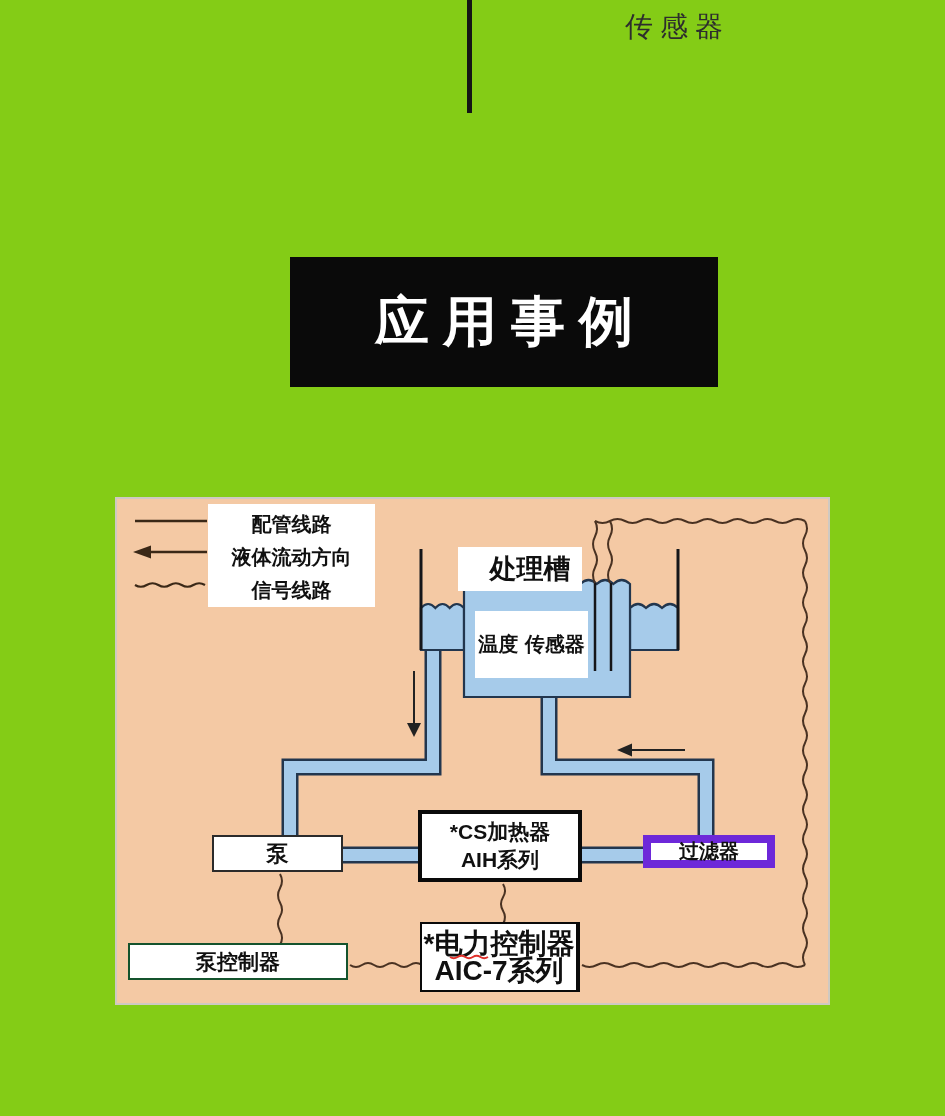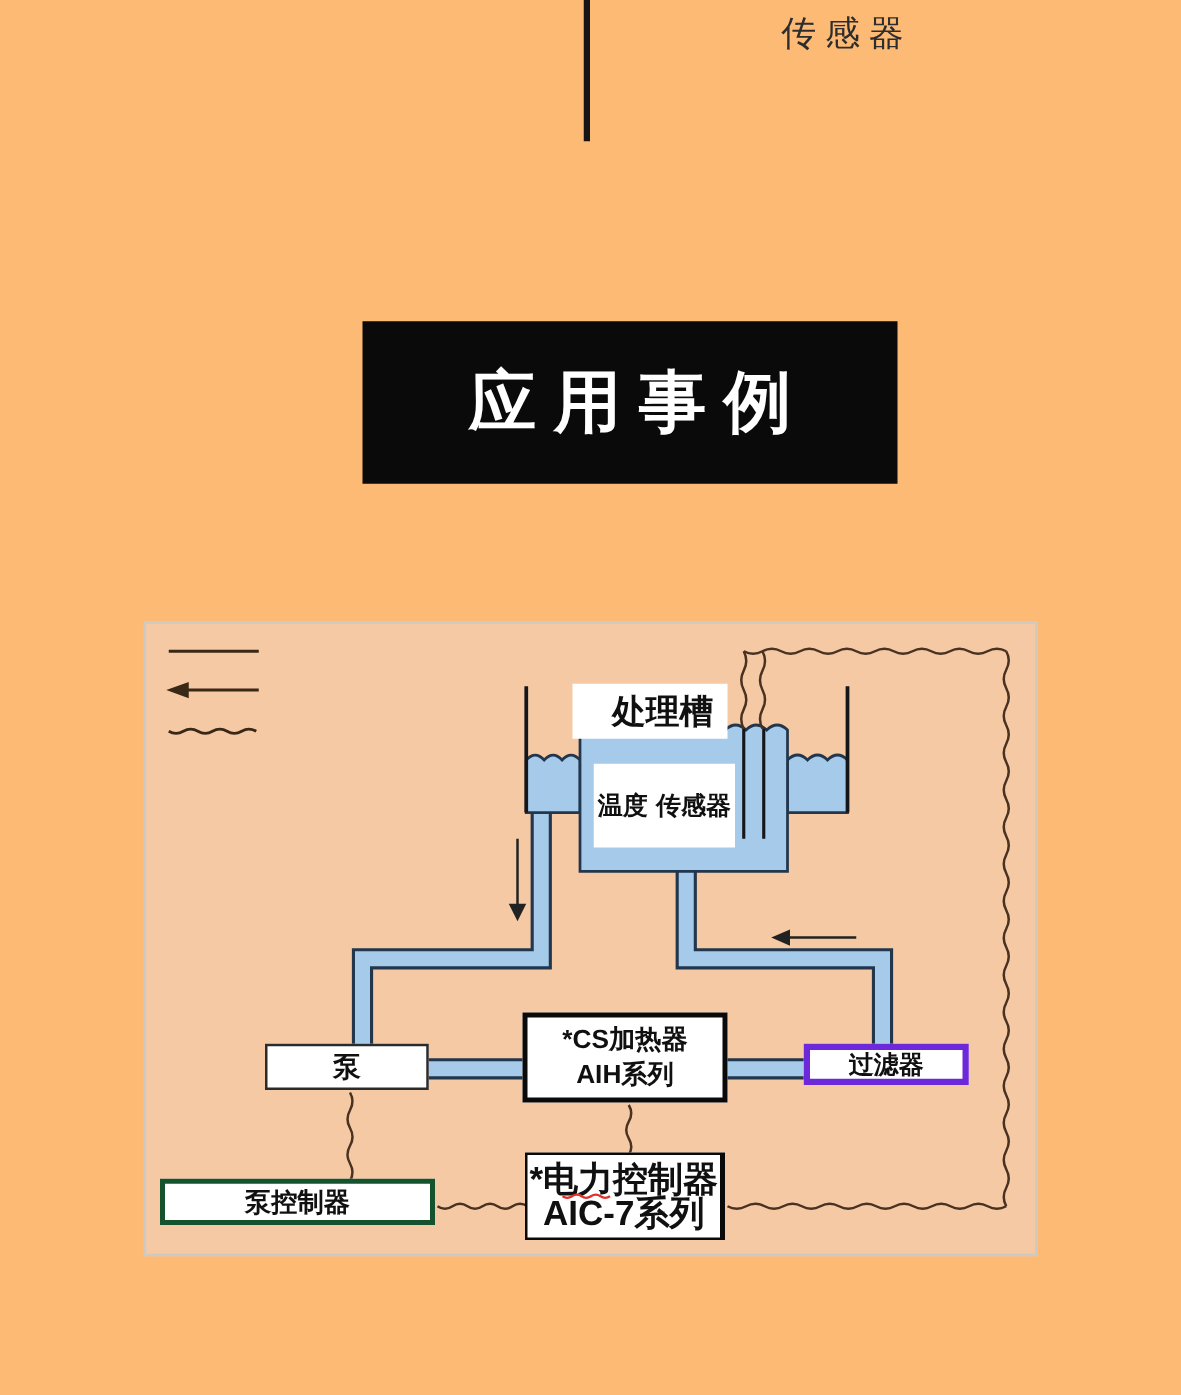--- a/index.html
+++ b/index.html
@@ -1,17 +1,17 @@
 <!DOCTYPE html>
 <html style="--c-bg: #f4c9a4; --c-liquid: #a6cbea; --c-pipe: #22364e; --c-sig: #4a3222; --c-titlebg: #0a0a0a; --c-titletext: #ffffff; --c-squig: #e0302a;"><head>
 <meta charset="utf-8">
 <style>
   html,body{margin:0;padding:0;background:#ffffff;}
   .stage{
-    position:relative;width:945px;height:1116px;background:#fdba74;overflow:hidden;
+    position:relative;width:945px;height:1116px;background:#84cc16;overflow:hidden;
     font-family:"Liberation Sans","DejaVu Sans",sans-serif;color:#111;
   }
   .top-divider{position:absolute;left:467px;top:0;width:5px;height:113px;background:#151515;}
   .top-sensor{
     position:absolute;left:625px;top:8px;font-size:28px;letter-spacing:7px;color:#2d2d2d;
   }
   .title-banner{
     position:absolute;left:290px;top:257px;width:428px;height:130px;
     background:var(--c-titlebg,#0a0a0a);display:flex;align-items:center;justify-content:center;
   }
@@ -37,22 +37,22 @@
   .leg-sig{fill:none;stroke:#3a2817;stroke-width:2.2;}
   
   .lbl{position:absolute;background:#ffffff;display:flex;align-items:center;justify-content:center;
        font-weight:700;color:#101010;box-sizing:border-box;white-space:nowrap;}
   .legend-box{left:91px;top:5px;width:167px;height:103px;flex-direction:column;justify-content:flex-start;padding-top:4px;}
   .legend-row{height:33px;display:flex;align-items:center;justify-content:center;font-size:20px;font-weight:700;}
   .tank-label{left:341px;top:48px;width:124px;height:44px;font-size:27px;padding-left:20px;}
   .temp-label{left:358px;top:112px;width:113px;height:67px;flex-direction:row;justify-content:space-around;font-size:20px;padding:3px 0;}
   .pump-box{left:95px;top:336px;width:131px;height:37px;border:2px solid #2b2b2b;font-size:22px;}
   .heater-box{left:301px;top:311px;width:164px;height:72px;border:4px solid #0a0a0a;flex-direction:column;justify-content:center;font-size:21px;line-height:28px;}
-  .filter-box{left:526px;top:336px;width:132px;height:33px;border:5px solid #6d28d9;font-size:20px;}
-  .pumpctl-box{left:11px;top:444px;width:220px;height:37px;border:4px solid #14532d;font-size:21px;}
+  .filter-box{left:526px;top:336px;width:132px;height:33px;border:8px solid #6d28d9;font-size:20px;}
+  .pumpctl-box{left:11px;top:444px;width:220px;height:37px;border:2px solid #14532d;font-size:21px;}
   .powerctl-box{left:303px;top:423px;width:160px;height:70px;border:2px solid #0a0a0a;border-right-width:4px;flex-direction:column;justify-content:center;font-size:28px;line-height:27px;}
   .squiggle{position:absolute;left:26px;top:29px;}
 </style>
 </head>
 <body>
 
 <div class="stage">
 
   <div class="top-divider"></div>
   <div class="top-sensor">传感器</div>
@@ -118,20 +118,25 @@
       </g>
       <g>
         <line class="leg-line" x1="32" y1="53" x2="90" y2="53"></line>
         <polygon class="arrow-head" points="16,53 34,46.5 34,59.5" style="fill:#3a2817;"></polygon>
       </g>
       <g>
         <path class="leg-sig" d="M18,86 q5.833333333333333,3.5 11.666666666666666,0 q5.833333333333333,-3.5 11.666666666666666,0 q5.833333333333333,3.5 11.666666666666666,0 q5.833333333333333,-3.5 11.666666666666666,0 q5.833333333333333,3.5 11.666666666666666,0 q5.833333333333333,-3.5 11.666666666666666,0"></path>
       </g>
     </svg>
 
+    <div class="lbl legend-box">
+      <div class="legend-row">配管线路</div>
+      <div class="legend-row">液体流动方向</div>
+      <div class="legend-row">信号线路</div>
+    </div>
 
     <div class="lbl tank-label">处理槽</div>
 
     <div class="lbl temp-label">
       <span>温度</span>
       <span>传感器</span>
     </div>
 
     <div class="lbl pump-box">泵</div>
 

